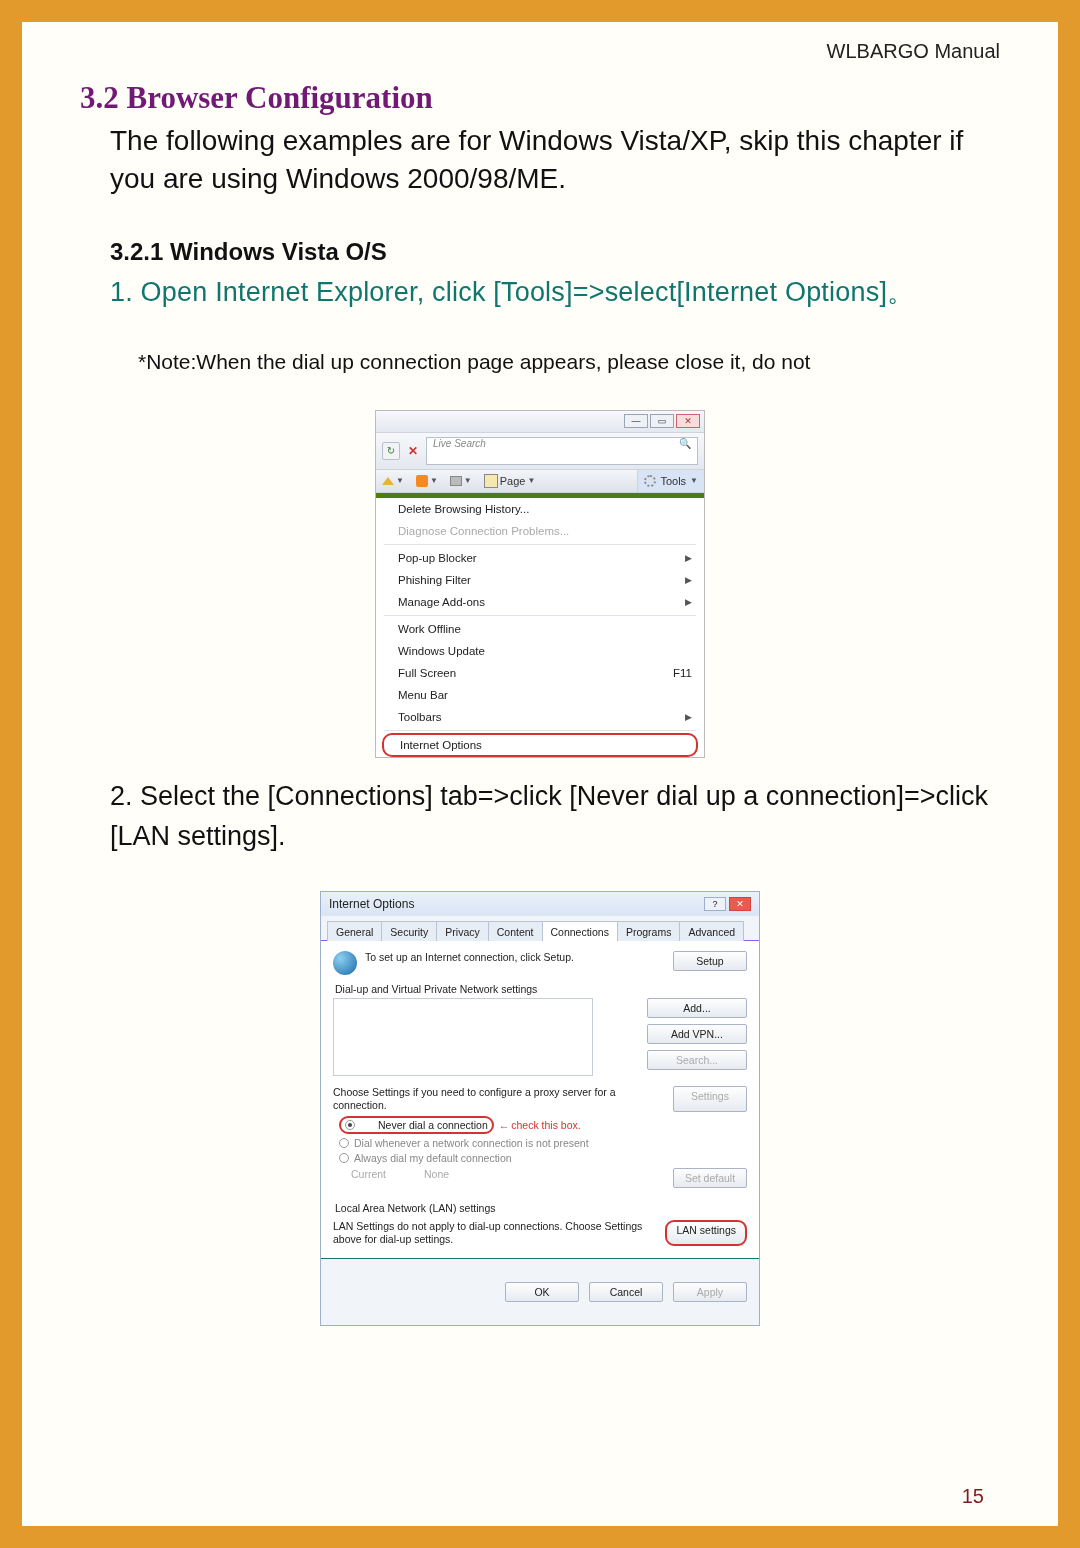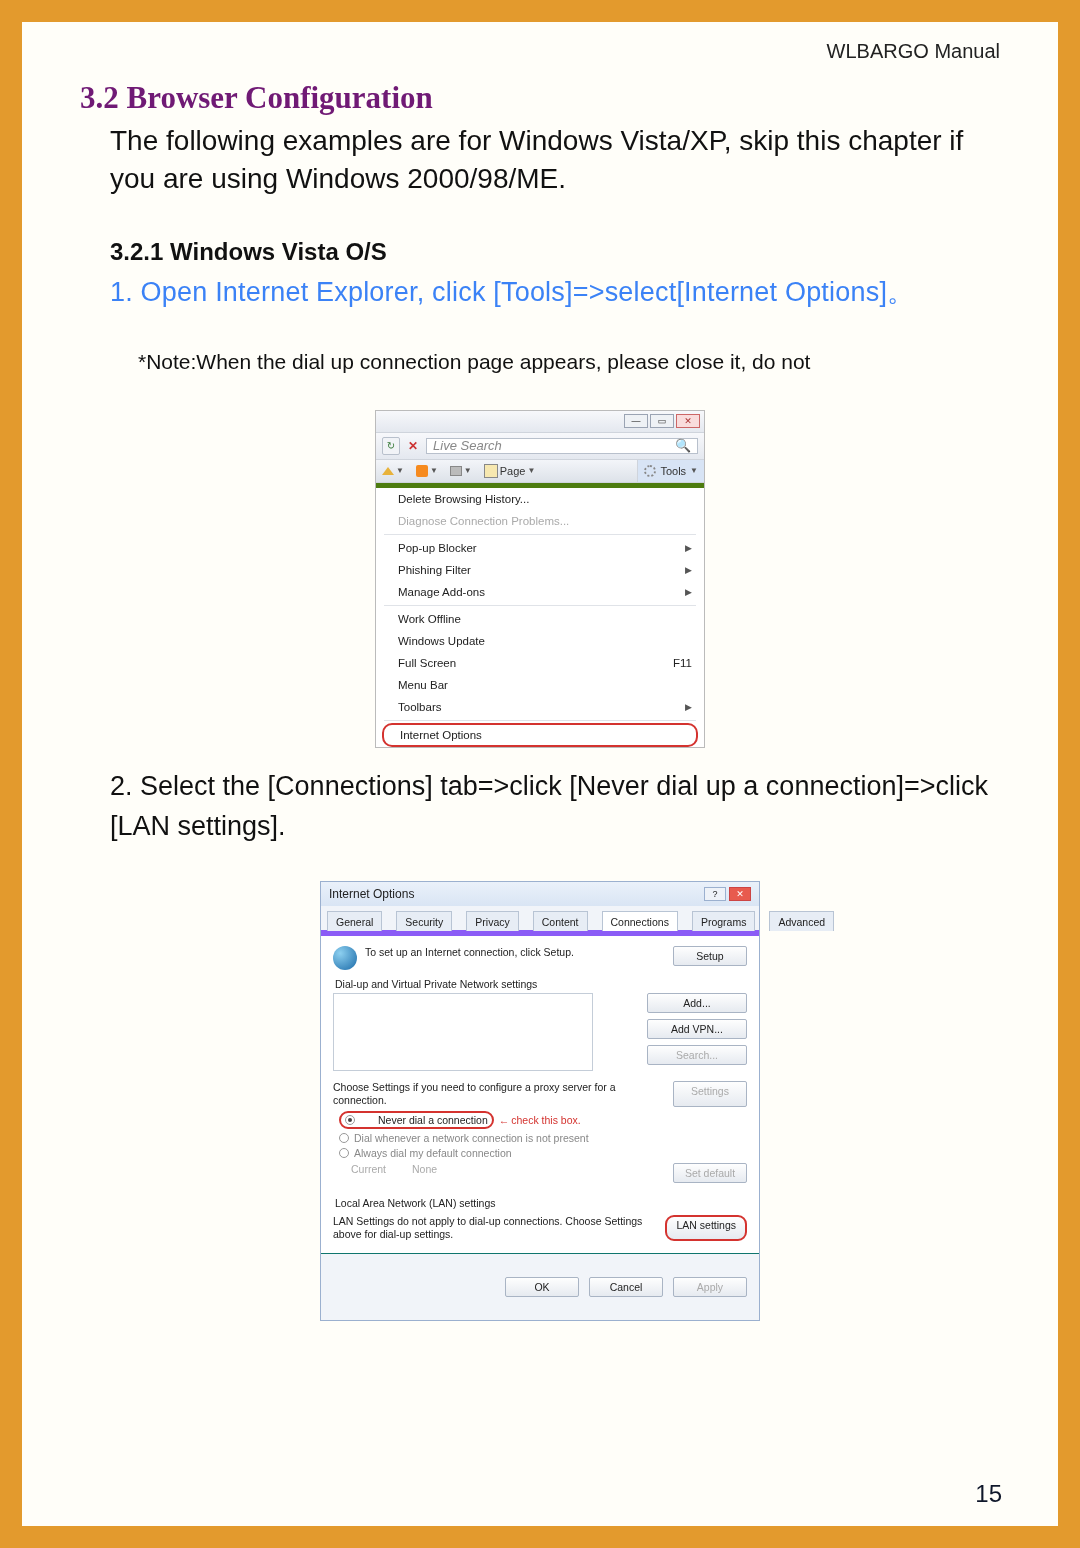--- a/index.html
+++ b/index.html
@@ -41,21 +41,21 @@
   }
   .h3 {
     font-size: 24px;
     font-weight: bold;
     margin: 40px 0 0 30px;
     color: #111;
   }
   .step1 {
     font-size: 27px;
     margin: 8px 0 0 30px;
-    color: #3b82f6;
+    color: #0f766e;
     letter-spacing: 0.2px;
   }
   .note {
     font-size: 21px;
     margin: 40px 0 0 58px;
     color: #111;
   }
   .note-cont {
     font-size: 21px;
     margin: 18px 0 0 108px;
@@ -63,23 +63,23 @@
   }
   .step2 {
     font-size: 27px;
     margin: 18px 0 0 30px;
     color: #111;
     line-height: 1.5;
   }
   .page-number {
     position: absolute;
     bottom: 18px;
-    right: 56px;
-    font-size: 24px;
-    color: #0f172a;
+    right: 74px;
+    font-size: 20px;
+    color: #7f1d1d;
   }
 
   
   .shot1 {
     width: 330px;
     margin: 36px auto 0 auto;
     border: 1px solid #bbb;
     background: #e8ecf2;
     font-size: 12px;
     color: #333;
@@ -100,21 +100,21 @@
   }
   .winbtn.close { border-color:#c66; background:#f9dcdc; color:#a33; }
   .shot1 .searchbar {
     display:flex; align-items:center; gap:6px;
     padding:4px 6px;
     background: linear-gradient(#f7f8fb,#e4e8ef);
     border-bottom:1px solid #cfd4dc;
   }
   .s-arrow { width:18px; height:18px; border:1px solid #b8c0cc; border-radius:2px; background:#f1f3f7; display:flex; align-items:center; justify-content:center; color:#3a7c3a; font-size:10px; }
   .s-x { color:#c33; font-weight:bold; font-size:12px; padding:0 2px; }
-  .searchbox { flex:1; height:16px; background:#fff; border:1px solid #b8c0cc; display:flex; align-items:center; padding-left:6px; font-style:italic; color:#888; font-size:13px; position:relative;}
+  .searchbox { flex:1; height:28px; background:#fff; border:1px solid #b8c0cc; display:flex; padding-left:6px; font-style:italic; color:#888; font-size:10px; position:relative;}
   .searchbox .mag { position:absolute; right:5px; color:#3a6aa8; font-style:normal;}
   .shot1 .icobar {
     display:flex; align-items:stretch;
     background: linear-gradient(#f3f5f9,#dde2e9);
     border-bottom:1px solid #cfd4dc;
   }
   .icobtn {
     display:flex; align-items:center; gap:2px;
     padding: 4px 6px;
     font-size:11px;
@@ -172,22 +172,22 @@
     background:linear-gradient(#eaf1fa,#d9e5f4);
     font-size:12px;
   }
   .tbtns { display:flex; gap:3px;}
   .tbtn { width:22px;height:14px;border:1px solid #9bb0cf;background:#eef2f8;display:flex;align-items:center;justify-content:center;font-size:9px;}
   .tbtn.red { background:#e85b4e;border-color:#c44;color:#fff;}
 
   .tabs {
     display:flex;
     padding: 4px 6px 0 6px;
-    gap:15px;
-    border-bottom:6px solid #8b5cf6;
+    gap:0;
+    border-bottom:1px solid #8b5cf6;
     background:#f1f4f9;
   }
   .tab {
     padding:4px 8px 3px 8px;
     font-size:10.5px;
     border:1px solid #b8c4d4;
     border-bottom:none;
     background:#e7edf5;
     margin-right:-1px;
     position:relative;
@@ -261,21 +261,21 @@
   .radio-row.sel .r::after { content:""; width:4px;height:4px;border-radius:50%;background:#444;}
   .radio-hl {
     border:2px solid #d4332f; border-radius:12px;
     padding:1px 4px 1px 4px;
     display:inline-flex;
     align-items:center;
     gap:23px;
   }
   .red-note { color:#d4332f; font-size:10.5px; display:inline-flex; align-items:center; gap:2px;}
 
-  .curr-row { display:flex; gap:26px; padding:2px 0 4px 18px; color:#aaa; font-size:10.5px;}
+  .curr-row { display:flex; gap:38px; padding:2px 0 4px 18px; color:#aaa; font-size:10.5px;}
   .curr-row .setdef { margin-left:auto; }
 
   .lan-text { font-size:10.5px; line-height:1.25; display:flex; gap:12px; margin-top:3px;}
   .lan-text .t { flex:1; }
 
   .dlg-footer {
     display:flex; justify-content:flex-end; gap:10px;
     padding:23px 12px;
     background:#f1f4f9;
     border-top:1px solid #0f766e;

